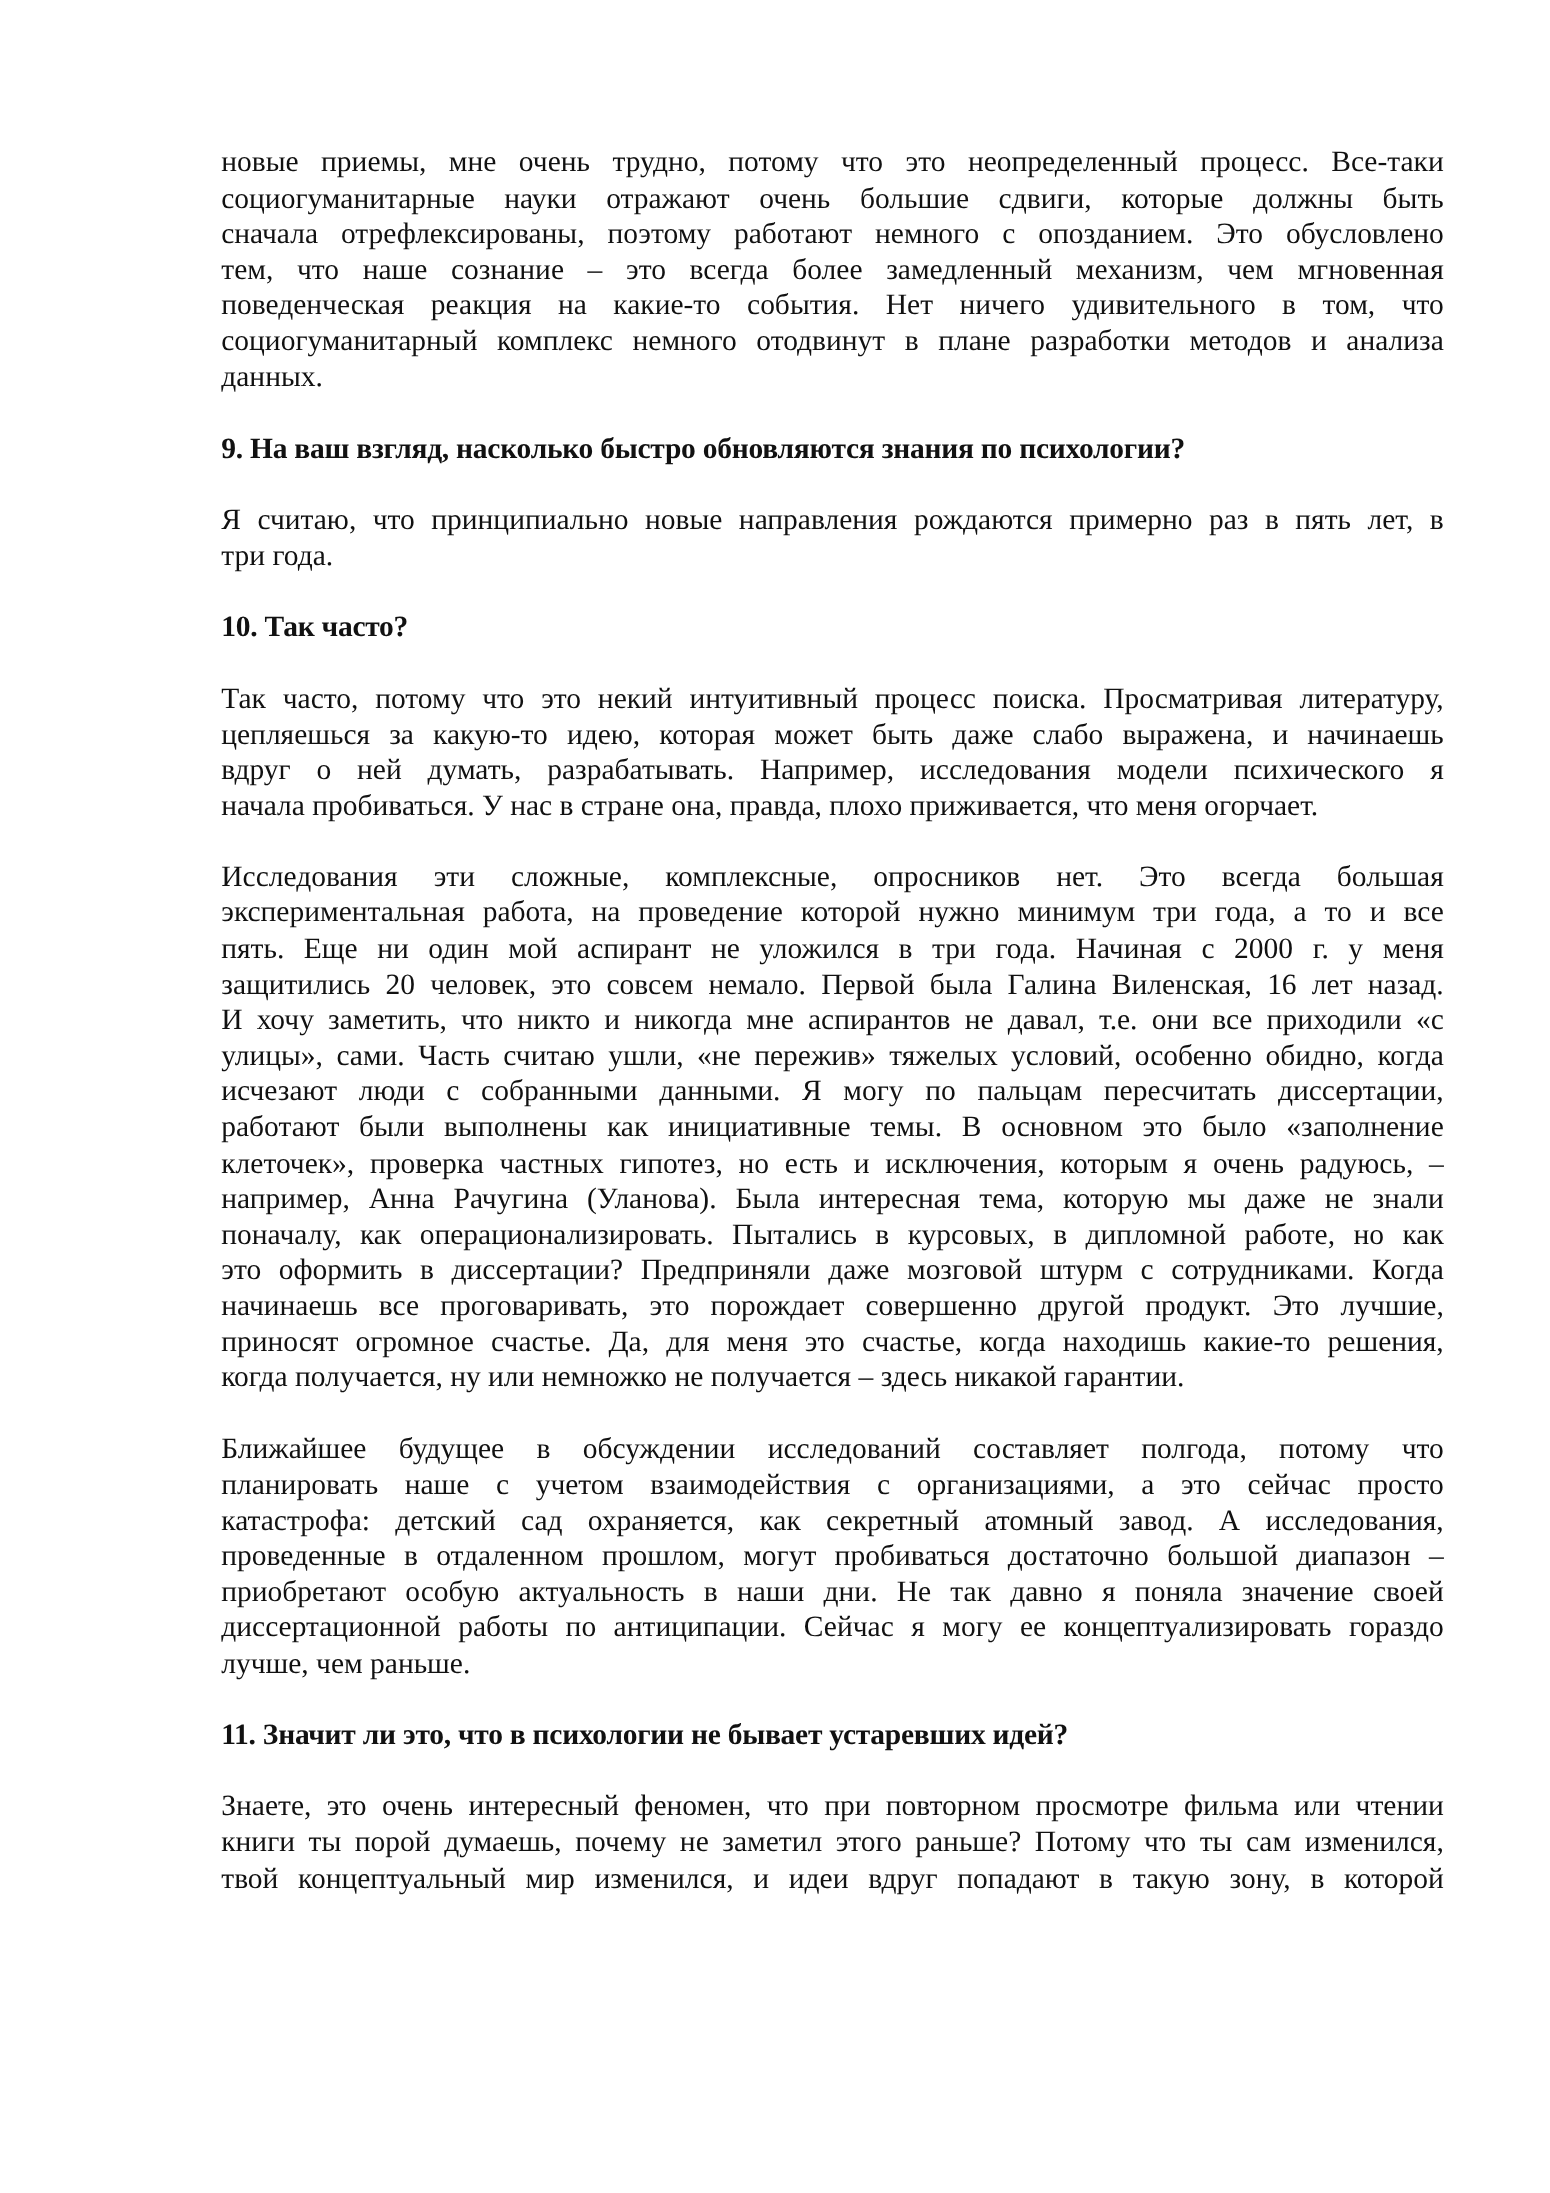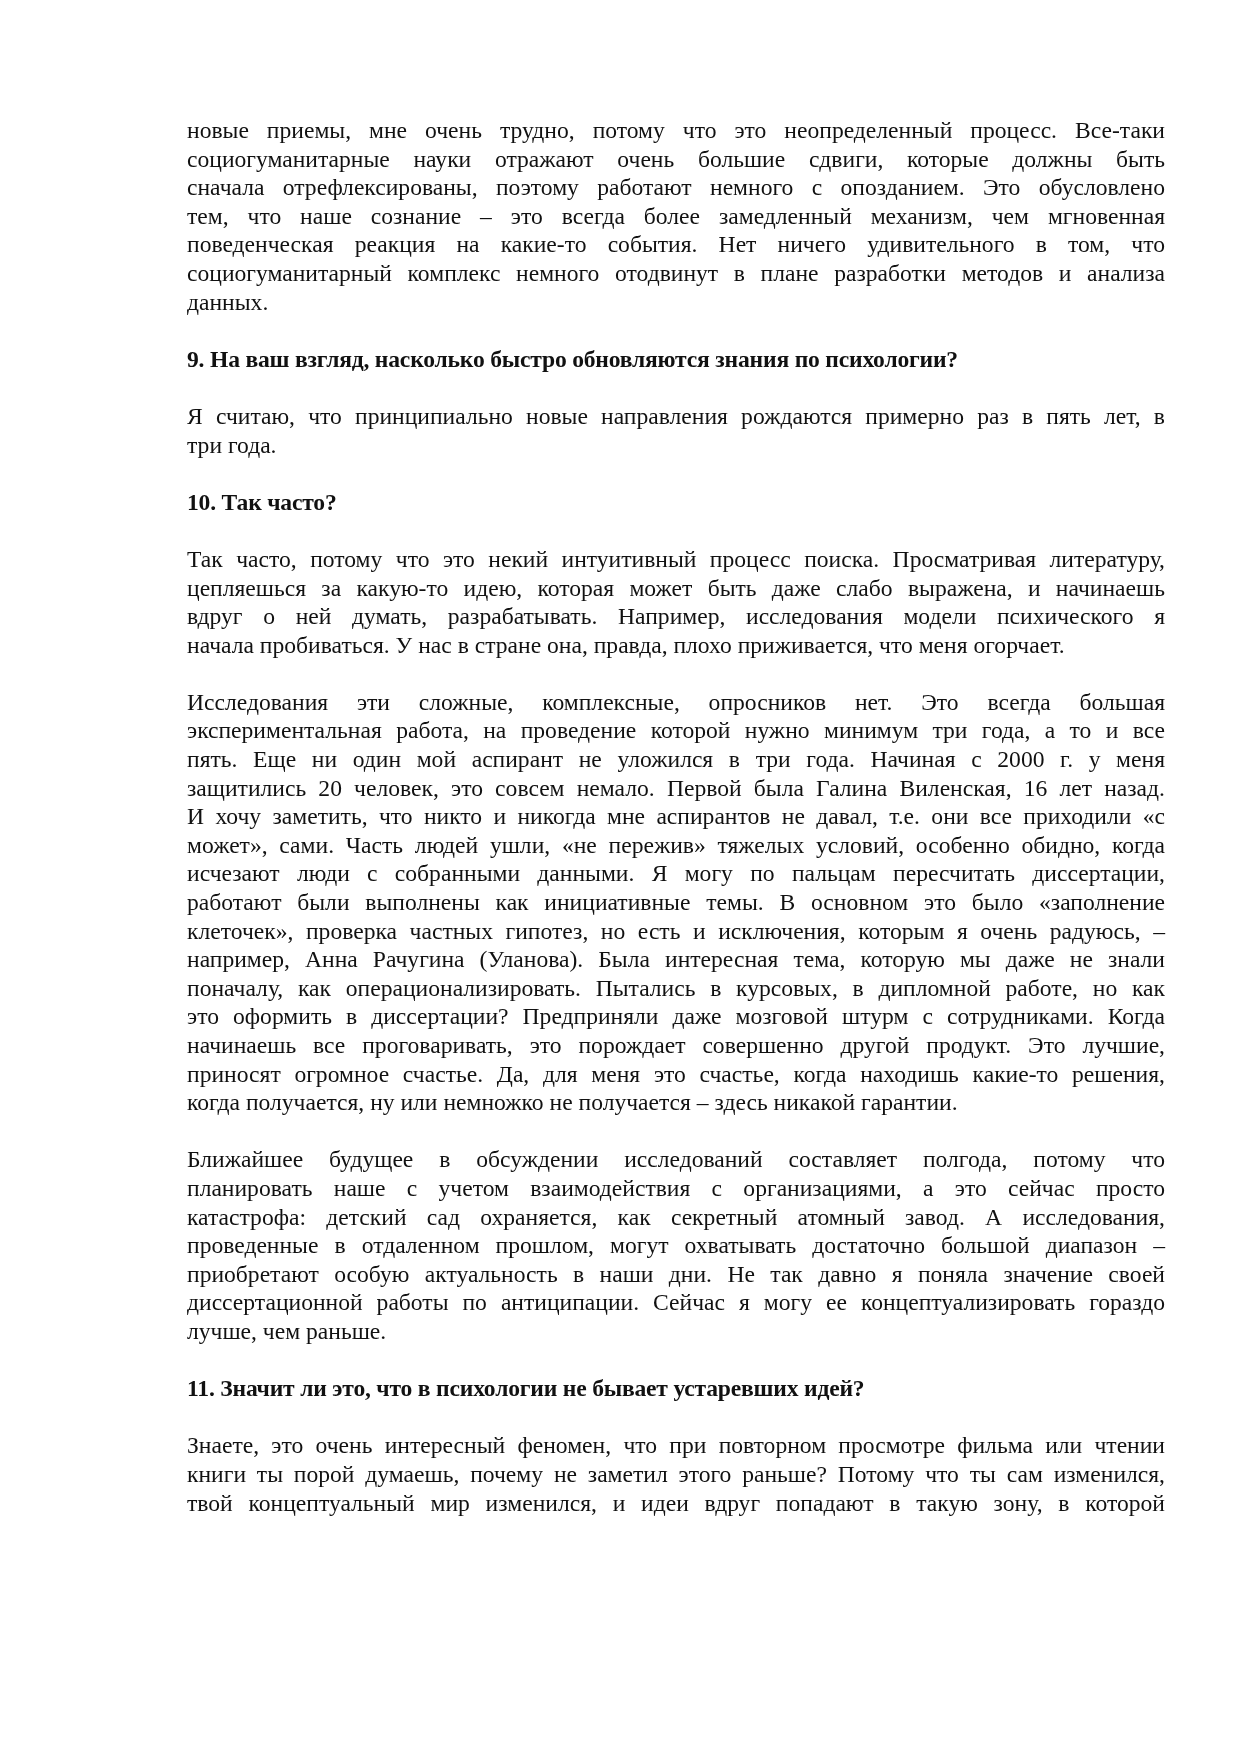--- a/index.html
+++ b/index.html
@@ -1,19 +1,19 @@
 <!DOCTYPE html>
 <html><head>
   <meta charset="utf-8">
   <style>
     html, body { margin: 0; padding: 0; background: #ffffff; }
     body { width: 1240px; height: 1754px; position: relative; overflow: hidden; }
     .page {
       position: absolute;
-      left: 187px;
+      left: 177px;
       top: 116px;
       width: 978px;
       font-family: "Liberation Serif", "DejaVu Serif", serif;
       font-size: 23.6px;
       color: #111111;
       line-height: 28.6px;
     }
     .para { margin: 0 0 28.6px 0; }
     .line {
       display: block;
@@ -59,36 +59,36 @@
       <span class="line">цепляешься за какую-то идею, которая может быть даже слабо выражена, и начинаешь</span>
       <span class="line">вдруг о ней думать, разрабатывать. Например, исследования модели психического я</span>
       <span class="line last">начала пробиваться. У нас в стране она, правда, плохо приживается, что меня огорчает.</span>
     </div>
     <div class="para">
       <span class="line">Исследования эти сложные, комплексные, опросников нет. Это всегда большая</span>
       <span class="line">экспериментальная работа, на проведение которой нужно минимум три года, а то и все</span>
       <span class="line">пять. Еще ни один мой аспирант не уложился в три года. Начиная с 2000 г. у меня</span>
       <span class="line">защитились 20 человек, это совсем немало. Первой была Галина Виленская, 16 лет назад.</span>
       <span class="line">И хочу заметить, что никто и никогда мне аспирантов не давал, т.е. они все приходили «с</span>
-      <span class="line">может», сами. Часть людей ушли, «не пережив» тяжелых условий, особенно обидно, когда</span>
+      <span class="line">улицы», сами. Часть считаю ушли, «не пережив» тяжелых условий, особенно обидно, когда</span>
       <span class="line">исчезают люди с собранными данными. Я могу по пальцам пересчитать диссертации,</span>
       <span class="line">работают были выполнены как инициативные темы. В основном это было «заполнение</span>
       <span class="line">клеточек», проверка частных гипотез, но есть и исключения, которым я очень радуюсь, –</span>
       <span class="line">например, Анна Рачугина (Уланова). Была интересная тема, которую мы даже не знали</span>
       <span class="line">поначалу, как операционализировать. Пытались в курсовых, в дипломной работе, но как</span>
       <span class="line">это оформить в диссертации? Предприняли даже мозговой штурм с сотрудниками. Когда</span>
       <span class="line">начинаешь все проговаривать, это порождает совершенно другой продукт. Это лучшие,</span>
       <span class="line">приносят огромное счастье. Да, для меня это счастье, когда находишь какие-то решения,</span>
       <span class="line last">когда получается, ну или немножко не получается – здесь никакой гарантии.</span>
     </div>
     <div class="para">
       <span class="line">Ближайшее будущее в обсуждении исследований составляет полгода, потому что</span>
       <span class="line">планировать наше с учетом взаимодействия с организациями, а это сейчас просто</span>
       <span class="line">катастрофа: детский сад охраняется, как секретный атомный завод. А исследования,</span>
-      <span class="line">проведенные в отдаленном прошлом, могут охватывать достаточно большой диапазон –</span>
+      <span class="line">проведенные в отдаленном прошлом, могут пробиваться достаточно большой диапазон –</span>
       <span class="line">приобретают особую актуальность в наши дни. Не так давно я поняла значение своей</span>
       <span class="line">диссертационной работы по антиципации. Сейчас я могу ее концептуализировать гораздо</span>
       <span class="line last">лучше, чем раньше.</span>
     </div>
     <div class="heading">
       <span class="line last">11. Значит ли это, что в психологии не бывает устаревших идей?</span>
     </div>
     <div class="para">
       <span class="line">Знаете, это очень интересный феномен, что при повторном просмотре фильма или чтении</span>
       <span class="line">книги ты порой думаешь, почему не заметил этого раньше? Потому что ты сам изменился,</span>

